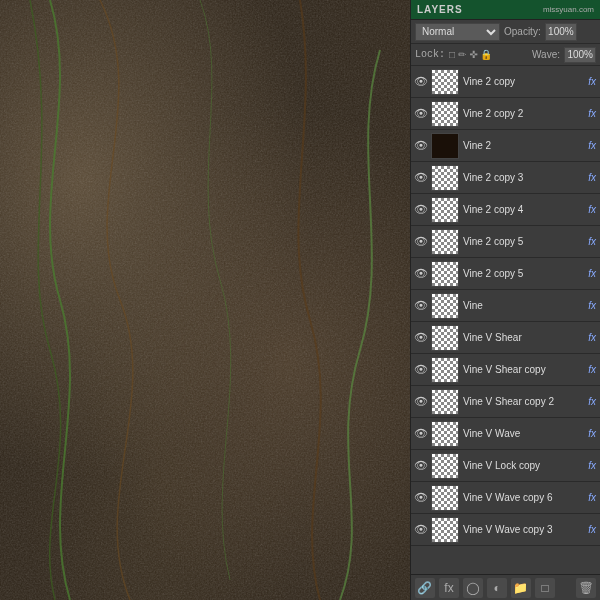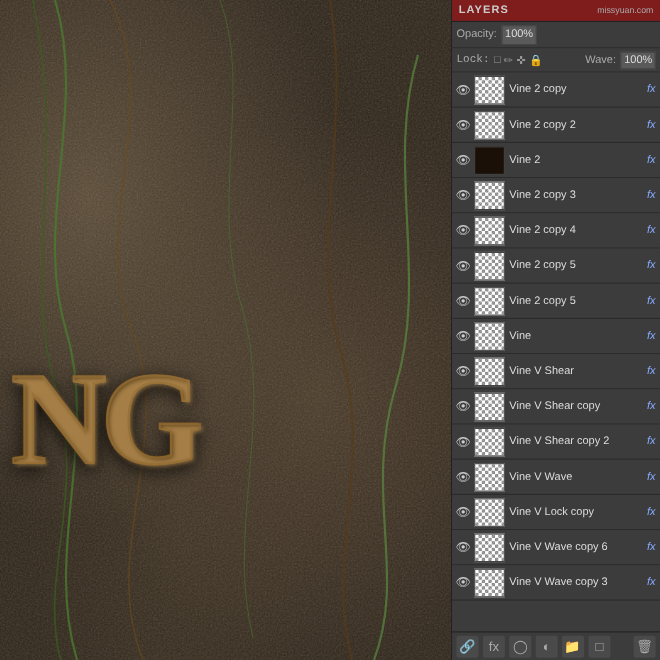--- a/index.html
+++ b/index.html
@@ -68,21 +68,21 @@
     .layers-panel {
       width: 190px;
       height: 600px;
       background: #3c3c3c;
       display: flex;
       flex-direction: column;
       border-left: 1px solid #222;
     }
 
     .panel-header {
-      background: #7f1d1d;
+      background: #14532d;
       padding: 3px 6px;
       display: flex;
       align-items: center;
       justify-content: space-between;
       border-bottom: 1px solid #222;
       height: 20px;
     }
 
     .panel-title {
       color: #ccc;
@@ -308,32 +308,34 @@
 
         <path d="M 50 0 C 80 100, 30 200, 60 300 C 90 400, 40 500, 70 600" stroke="#4a7a30" stroke-width="2" fill="none" opacity="0.8"></path>
         <path d="M 30 0 C 60 150, 20 250, 50 350 C 80 450, 35 520, 55 600" stroke="#3a6020" stroke-width="1.5" fill="none" opacity="0.7"></path>
         <path d="M 380 50 C 350 150, 390 250, 360 350 C 330 450, 370 520, 340 600" stroke="#5a8a40" stroke-width="2" fill="none" opacity="0.7"></path>
 
         <path d="M 100 0 C 150 100, 80 200, 120 300 C 160 400, 90 500, 130 600" stroke="#6a4a20" stroke-width="1.5" fill="none" opacity="0.6"></path>
         <path d="M 300 0 C 320 120, 280 220, 310 320 C 340 420, 295 510, 320 600" stroke="#5a3a18" stroke-width="2" fill="none" opacity="0.6"></path>
         <path d="M 200 0 C 230 80, 190 180, 220 280 C 250 380, 205 480, 230 580" stroke="#4a7a30" stroke-width="1" fill="none" opacity="0.5"></path>
       </svg>
 
-      <div class="text-overlay">NG</div>
     </div>
   </div>
 
   <div class="layers-panel">
 
     <div class="panel-header">
       <span class="panel-title">LAYERS</span>
       <span style="color:#aaa;font-size:8px;">missyuan.com</span>
     </div>
 
     <div class="blend-row">
+      <select class="blend-select">
+        <option>Normal</option>
+      </select>
       <span class="opacity-label">Opacity:</span>
       <input class="opacity-value" type="text" value="100%" style="">
     </div>
 
     <div class="lock-row">
       <span class="lock-label">Lock:</span>
       <div class="lock-icons">
         <span class="lock-icon-btn" title="Lock transparent pixels">□</span>
         <span class="lock-icon-btn" title="Lock image pixels">✏</span>
         <span class="lock-icon-btn" title="Lock position">✜</span>

